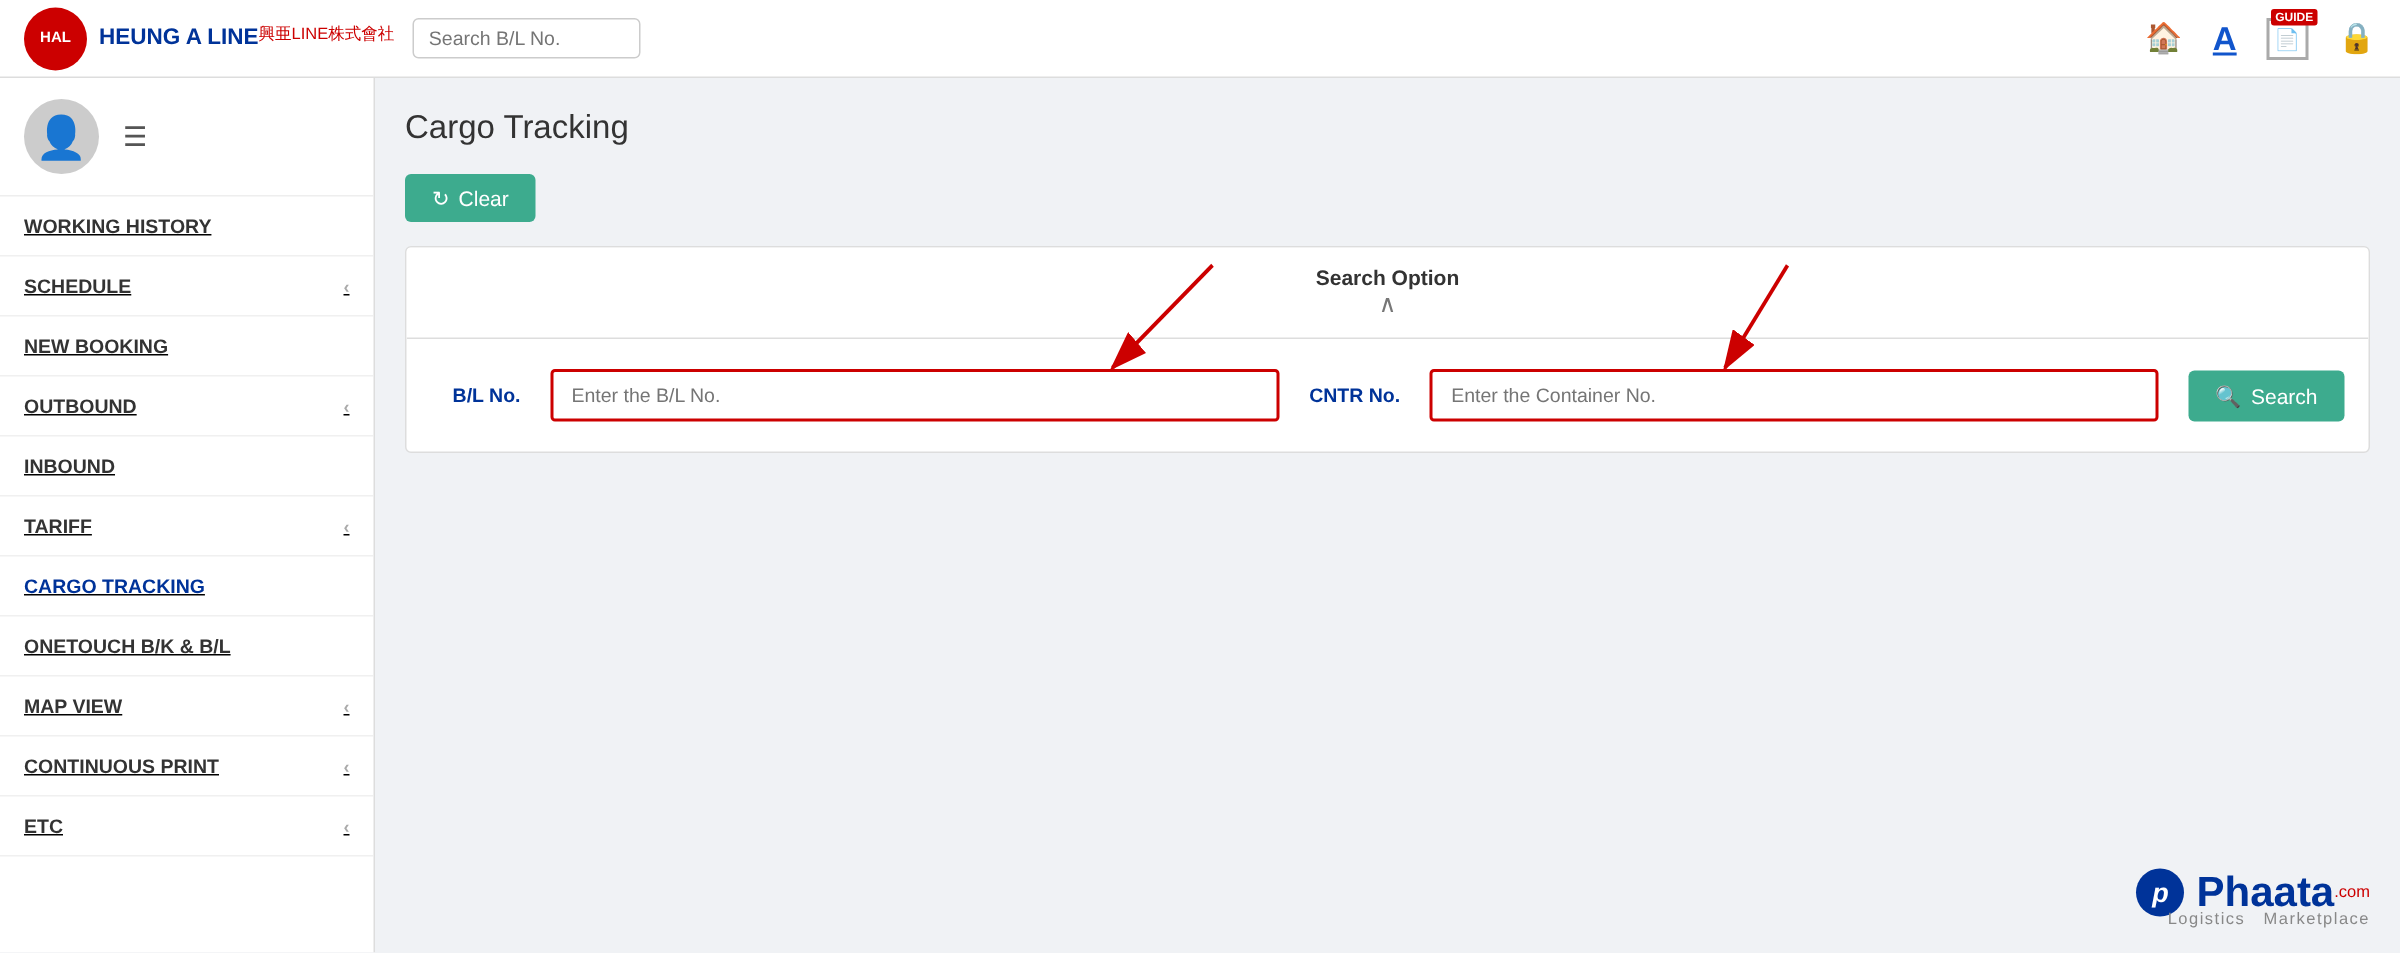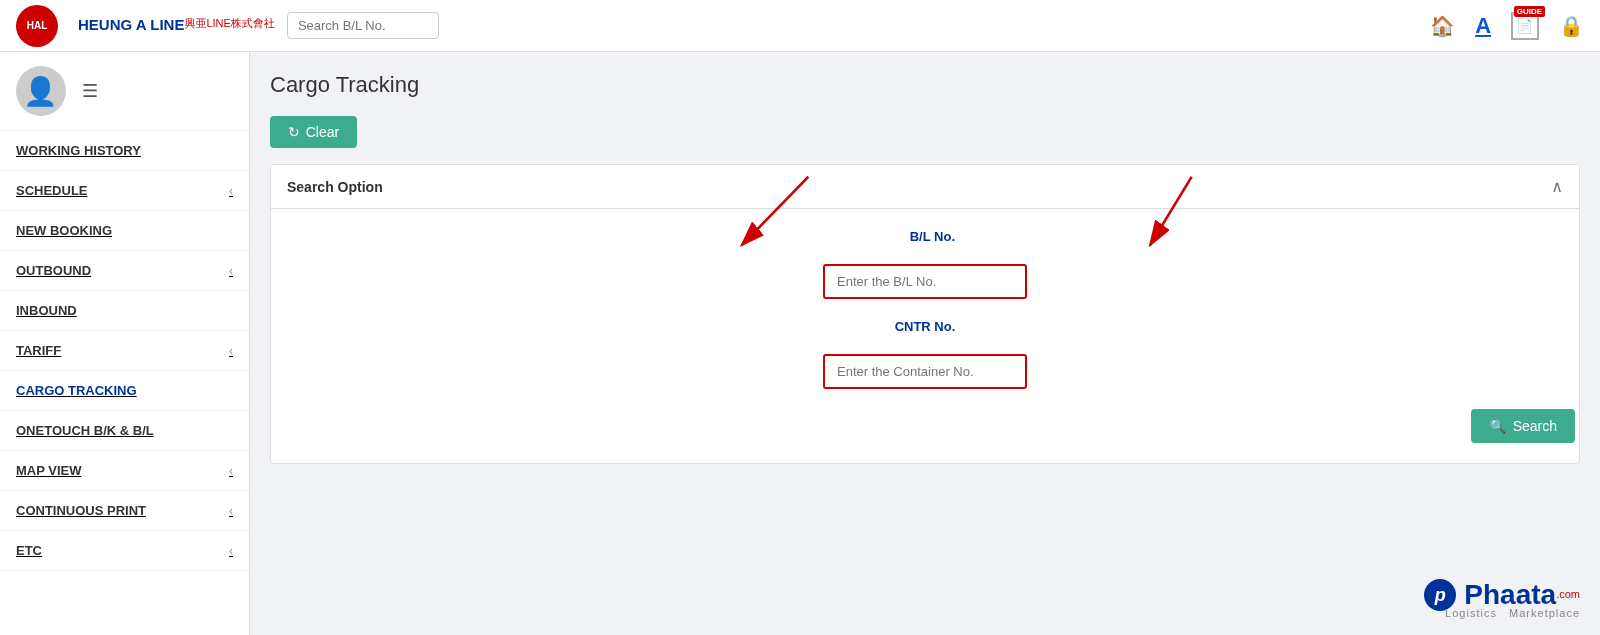--- a/index.html
+++ b/index.html
@@ -12,21 +12,21 @@
       background: #fff;
       height: 52px;
       padding: 0 16px;
       border-bottom: 1px solid #ddd;
       position: relative;
       z-index: 10;
     }
     .logo-area {
       display: flex;
       align-items: center;
-      gap: 20px;
+      gap: 8px;
       min-width: 200px;
     }
     .logo-circle {
       width: 42px;
       height: 42px;
       border-radius: 50%;
       background: #cc0000;
       display: flex;
       align-items: center;
       justify-content: center;
@@ -184,40 +184,40 @@
       border-radius: 4px;
       overflow: hidden;
     }
     .search-option-header {
       display: flex;
       align-items: center;
       justify-content: space-between;
       padding: 12px 16px;
       border-bottom: 1px solid #ddd;
       background: #fff;
+      flex-direction: column;
     }
     .search-option-title {
       font-size: 14px;
       font-weight: bold;
       color: #333;
     }
     .collapse-btn {
       background: none;
       border: none;
       font-size: 16px;
       cursor: pointer;
       color: #777;
     }
     .search-fields {
       display: flex;
       align-items: center;
-      padding: 20px 4px;
+      padding: 20px 16px;
       gap: 20px;
       flex-wrap: nowrap;
-      flex-direction: column;
     }
     .field-label {
       font-size: 13px;
       font-weight: bold;
       color: #003399;
       white-space: nowrap;
       min-width: 60px;
       text-align: right;
     }
     .field-input {

